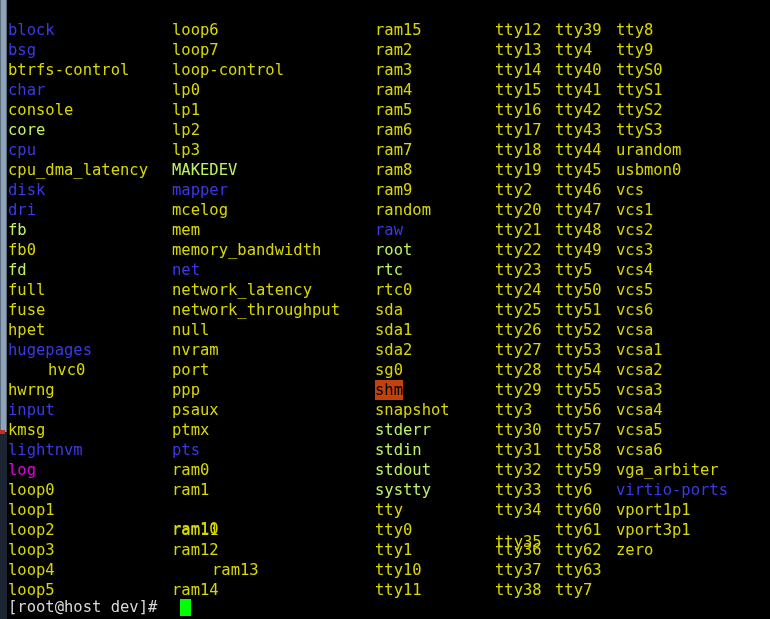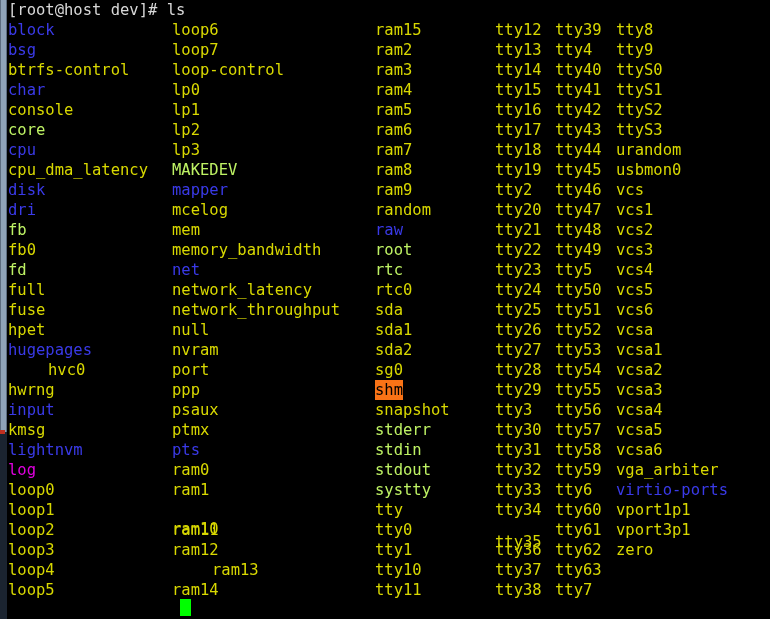--- a/index.html
+++ b/index.html
@@ -79,21 +79,21 @@
     height: 20px;
     line-height: 20px;
     white-space: pre;
     font-size: 15.5px;
   }
   
   .c-dev   { color: #d8d800; }              
   .c-dir   { color: #3a3ae8; }              
   .c-link  { color: #bef264; }              
   .c-sock  { color: #e000e0; }              
-  .c-sticky{ color: #000000; background: #f97316; }
+  .c-sticky{ color: #000000; background: #c2410c; }
 
   #cursor {
     position: absolute;
     width: 11px;
     height: 17px;
     background: #00ff00;
   }
   #watermark {
     position: absolute;
     right: 8px;
@@ -112,21 +112,20 @@
 <div id="terminal">
 
   <div id="scrollbar">
     <div class="track" style="background: rgb(27, 36, 48);"></div>
     <div class="thumb" style="background: rgb(143, 163, 184); top: 0px; height: 432px;"></div>
     <div class="marker" style="background: rgb(192, 48, 32); top: 430px;"></div>
   </div>
 
   <div id="screen">
 
-    <div class="line prompt-line" style="top:0px;">[root@host dev]# ls</div>
 
     <div id="listing-area">
         <div class="cell c-dir" style="left: 0px; top: 20px;">block</div>
         <div class="cell c-dir" style="left: 0px; top: 40px;">bsg</div>
         <div class="cell c-dev" style="left: 0px; top: 60px;">btrfs-control</div>
         <div class="cell c-dir" style="left: 0px; top: 80px;">char</div>
         <div class="cell c-dev" style="left: 0px; top: 100px;">console</div>
         <div class="cell c-link" style="left: 0px; top: 120px;">core</div>
         <div class="cell c-dir" style="left: 0px; top: 140px;">cpu</div>
         <div class="cell c-dev" style="left: 0px; top: 160px;">cpu_dma_latency</div>
@@ -289,18 +288,19 @@
         <div class="cell c-dev" style="left: 608px; top: 400px;">vcsa4</div>
         <div class="cell c-dev" style="left: 608px; top: 420px;">vcsa5</div>
         <div class="cell c-dev" style="left: 608px; top: 440px;">vcsa6</div>
         <div class="cell c-dev" style="left: 608px; top: 460px;">vga_arbiter</div>
         <div class="cell c-dir" style="left: 608px; top: 480px;">virtio-ports</div>
         <div class="cell c-dev" style="left: 608px; top: 500px;">vport1p1</div>
         <div class="cell c-dev" style="left: 608px; top: 520px;">vport3p1</div>
         <div class="cell c-dev" style="left: 608px; top: 540px;">zero</div>
       </div>
 
+    <div class="line prompt-line" style="top:597px;">[root@host dev]# </div>
 
     <div id="cursor" style="left:172px; top:599px;"></div>
   </div>
 
 
 </div>
 
 </body></html>

